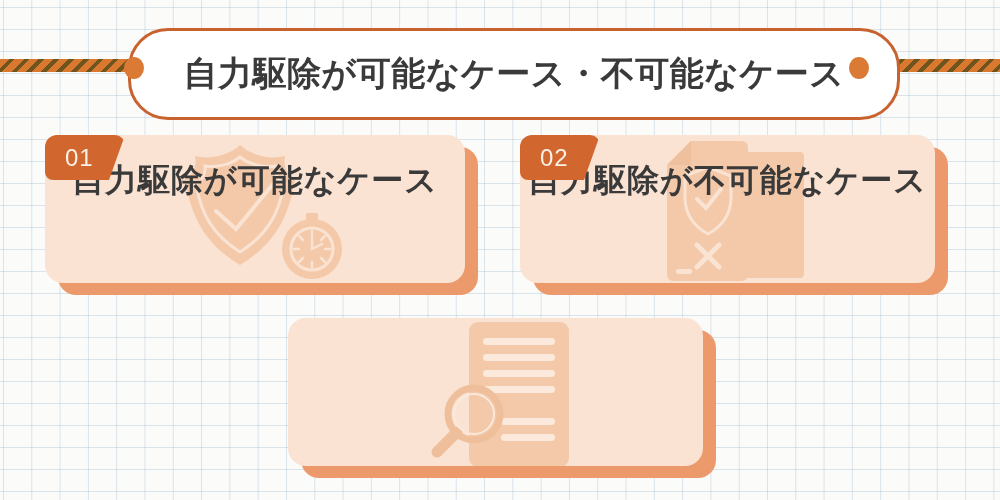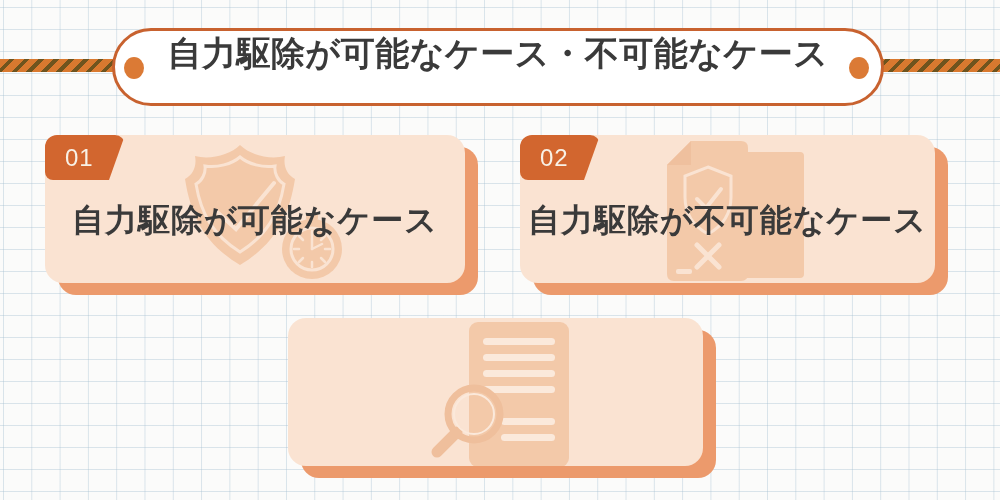--- a/index.html
+++ b/index.html
@@ -23,26 +23,26 @@
   .rope{
     position:absolute;
     left:0;top:59px;width:1000px;height:13px;
     background:repeating-linear-gradient(135deg,#D9792F 0 6.5px,#6F541E 6.5px 10.5px);
     z-index:1;
   }
 
   
   .banner{
     position:absolute;
-    left:112px;top:28px;width:772px;height:78px;
+    left:128px;top:28px;width:772px;height:92px;
     box-sizing:border-box;
     background:#FFFFFF;
     border:3px solid #C8622F;
     border-radius:40px;
-    display:flex;align-items:flex-start;justify-content:center;
+    display:flex;align-items:center;justify-content:center;
     z-index:2;
   }
   .banner-title{
     font-size:34px;font-weight:700;color:#3A3A3A;
     letter-spacing:0.5px;white-space:nowrap;
   }
   .banner-dot{
     position:absolute;top:57px;width:20px;height:22px;
     background:#DB7A35;border-radius:50%;z-index:3;
   }
@@ -55,21 +55,21 @@
   .card-2{left:520px;top:135px;width:415px;height:148px;}
   .card-3{left:288px;top:318px;width:415px;height:148px;}
   .card-shadow{
     position:absolute;left:13px;top:12px;width:100%;height:100%;
     background:#EC9A6C;border-radius:18px;z-index:0;
   }
   .card-body{
     position:absolute;inset:0;
     background:#FAE3D2;border-radius:18px;
     overflow:hidden;z-index:1;
-    display:flex;align-items:center;justify-content:center;
+    display:flex;justify-content:center;
     padding-top:24px;box-sizing:border-box;
   }
   .card-title{
     position:relative;z-index:2;
     font-size:32px;font-weight:700;color:#3A3A3A;
     letter-spacing:1px;white-space:nowrap;
   }
   .badge{
     position:absolute;left:0;top:0;z-index:3;
     width:80px;height:45px;box-sizing:border-box;

